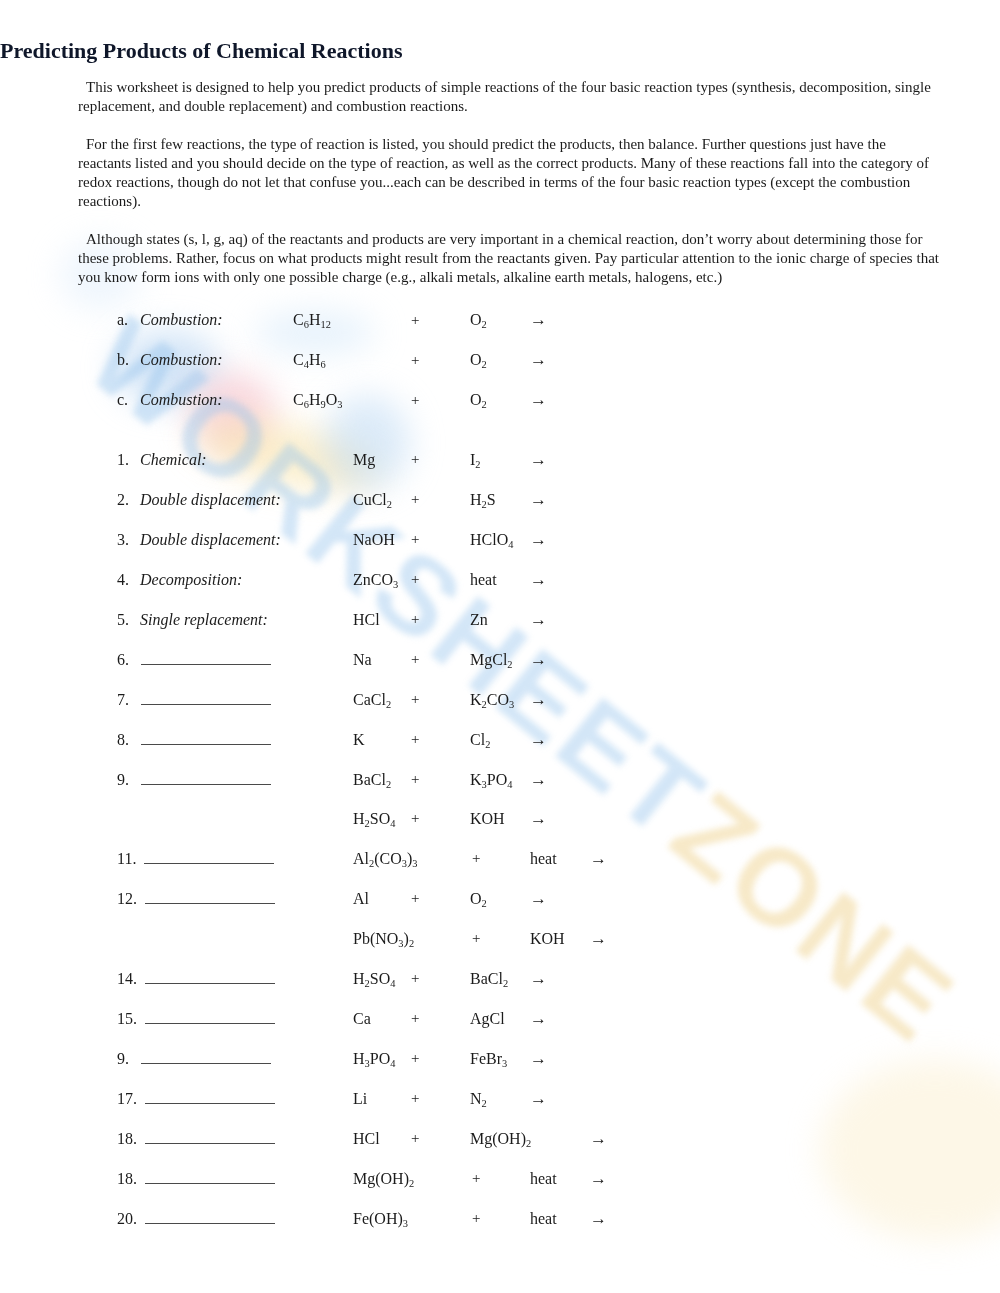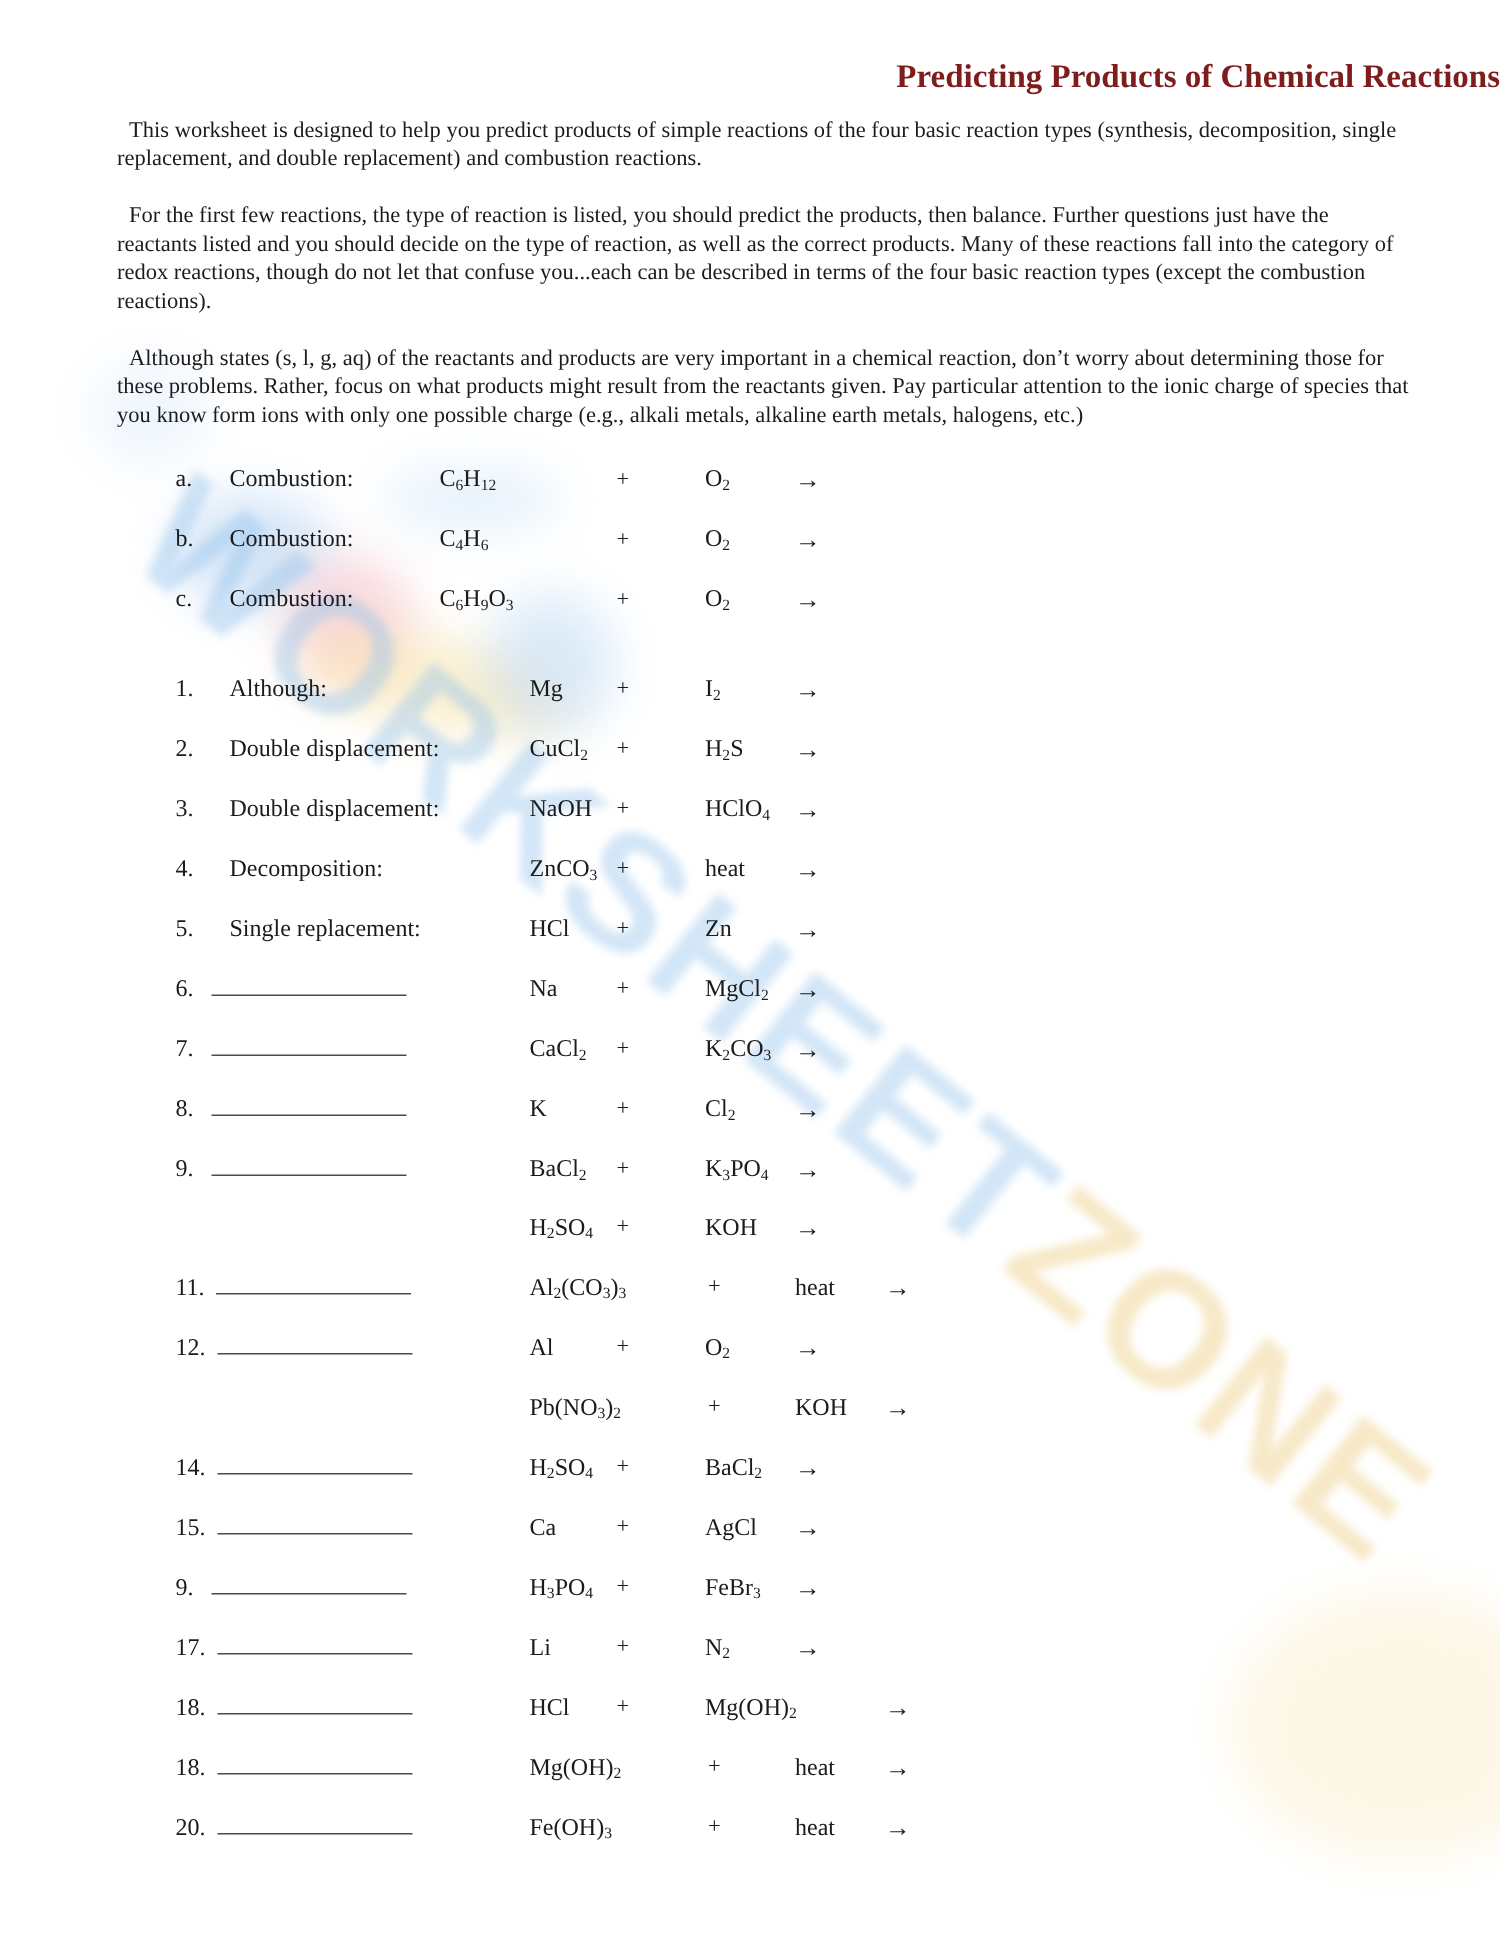--- a/index.html
+++ b/index.html
@@ -32,40 +32,40 @@
     filter:blur(3px);
   }
   .wm-part1 { color:rgba(150,195,235,.42); }
   .wm-part2 { color:rgba(238,210,140,.48); }
 
   
   .content { position:absolute; inset:0; z-index:1; }
 
   .doc-title {
     margin:38px 0 14px 0;
-    text-align:right;
-    font-size:22px; font-weight:bold; color:#7f1d1d;
+    text-align:left;
+    font-size:22px; font-weight:bold; color:#0f172a;
   }
   .paragraphs { margin:0 60px 0 78px; width:862px; }
   .paragraphs p {
     margin:0 0 19px 0;
     font-size:15px; line-height:19px;
     text-indent:8px;
   }
 
   .reactions { position:absolute; left:0; top:300px; width:100%; }
   .rxn-section { position:relative; }
   .section-spacer { height:20px; }
 
   .rxn-row { position:relative; height:40px; line-height:40px; font-size:16px; }
   .rxn-section.numbered .rxn-row { height:39.95px; line-height:39.95px; }
 
   .label-area { position:absolute; left:117px; white-space:nowrap; }
   .rnum  { display:inline-block; min-width:16px; }
-  .rtype { margin-left:20px; }
+  .rtype { margin-left:7px;font-style:italic; }
   .blank {
     display:inline-block; width:130px; height:12px;
     margin-left:8px;
     border-bottom:1.5px solid #4a4a4a;
     vertical-align:baseline;
   }
 
   .cell { position:absolute; white-space:nowrap; }
   .c-plus  { font-size:15px; }
   .c-arrow { font-size:17px; }
@@ -139,21 +139,21 @@
     <span class="cell c-f1">C<sub>6</sub>H<sub>9</sub>O<sub>3</sub></span>
     <span class="cell c-plus">+</span>
     <span class="cell c-f2">O<sub>2</sub></span>
     <span class="cell c-arrow">→</span>
   </div>
 </div>
       <div class="section-spacer"></div>
       <div class="rxn-section numbered" id="numbered-rows">
   <div class="rxn-row">
     <span class="label-area">
-      <span class="rnum">1.</span><span class="rtype">Although:</span>
+      <span class="rnum">1.</span><span class="rtype">Chemical:</span>
     </span>
     <span class="cell c-f1">Mg</span>
     <span class="cell c-plus">+</span>
     <span class="cell c-f2">I<sub>2</sub></span>
     <span class="cell c-arrow">→</span>
   </div>
 
   <div class="rxn-row">
     <span class="label-area">
       <span class="rnum">2.</span><span class="rtype">Double displacement:</span>

